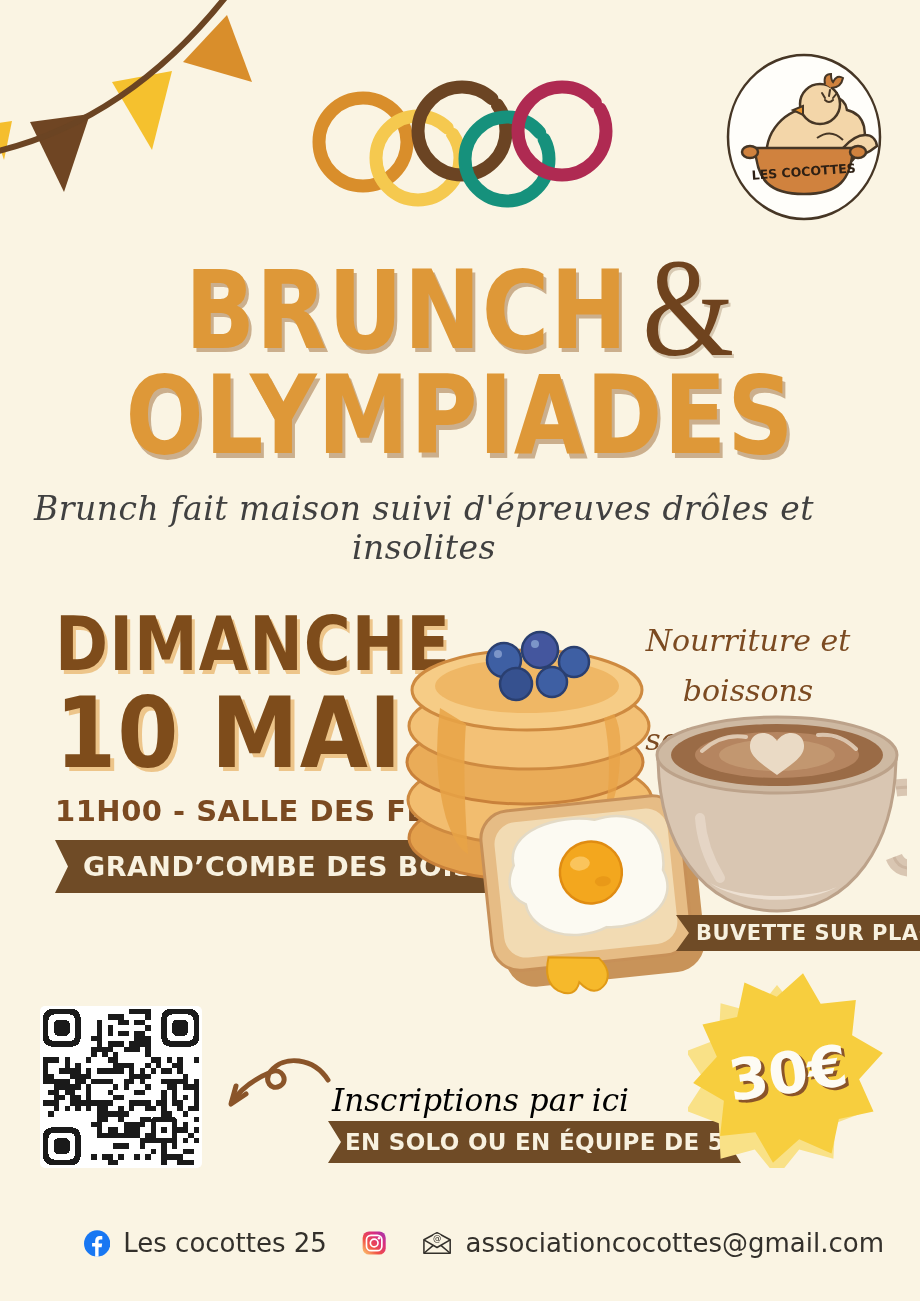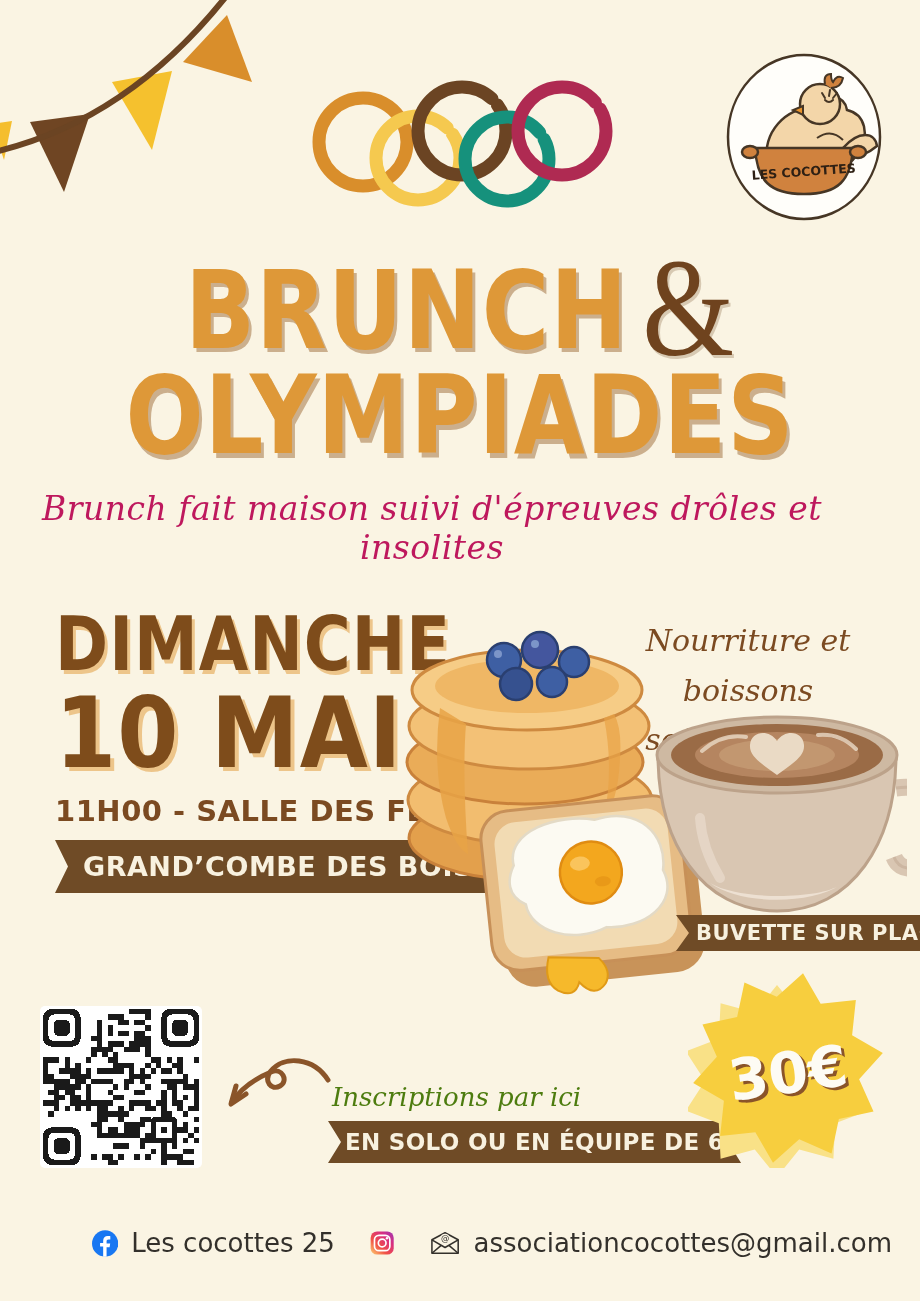--- a/index.html
+++ b/index.html
@@ -20,22 +20,22 @@
   #title1{top:232px;font-size:92px;letter-spacing:1px;}
   #title2{top:362px;font-size:92px;letter-spacing:1px;}
   .amp{
     font-family:"Liberation Serif",serif;font-weight:400;
     font-size:118px;color:#6F431E;margin-left:14px;
     text-shadow:2px 3px 0 rgba(110,70,30,.25);
     position:relative;top:6px;
   }
   .script-text{font-family:"DejaVu Serif",serif;font-style:italic;}
   #subtitle{
-    top:489px;left:8px;width:848px;text-align:center;
-    font-size:33px;color:#be185d;letter-spacing:.5px;
+    top:489px;left:0;width:848px;text-align:center;
+    font-size:33px;color:#404040;letter-spacing:.5px;
   }
   
   #date-block{left:55px;top:606px;width:370px;color:#7E4C1B;}
   #day-line{
     font-size:64px;font-weight:bold;line-height:1;
     transform:scaleY(1.18);transform-origin:left top;
     text-shadow:3px 4px 0 rgba(226,158,66,.55);letter-spacing:1px;white-space:nowrap;
   }
   #date-line{
     font-size:88px;font-weight:bold;line-height:1;margin-top:14px;
@@ -53,32 +53,32 @@
   }
   #city-ribbon{margin-top:12px;font-size:27px;padding:11px 28px;letter-spacing:.5px;}
   
   #food-note{
     left:598px;top:616px;width:300px;text-align:center;
     font-size:30px;color:#7B4A21;line-height:1.65;font-style:italic;
   }
   #buvette-ribbon{left:676px;top:915px;font-size:21px;padding:6px 20px;letter-spacing:.5px;}
   
   #qr-wrap{left:40px;top:1006px;width:156px;height:156px;background:#FFFFFF;border-radius:5px;padding:3px;}
-  #inscription-note{left:332px;top:1082px;font-size:26px;color:#4d7c0f;white-space:nowrap;}
+  #inscription-note{left:332px;top:1082px;font-size:31px;color:#000000;white-space:nowrap;}
   #team-ribbon{left:328px;top:1121px;font-size:23px;padding:8px 17px;letter-spacing:.3px;}
   
   #star-wrap{left:688px;top:968px;width:200px;height:200px;}
   #price-label{
     position:absolute;left:0;top:72px;width:200px;text-align:center;
     font-size:57px;font-weight:bold;color:#FDFBF4;
     text-shadow:3px 3px 0 #8A5429;transform:rotate(-8deg);
   }
   
   #footer{
-    left:92px;top:1218px;width:800px;height:50px;
+    left:84px;top:1218px;width:800px;height:50px;
     display:flex;align-items:center;gap:13px;
     font-size:26px;color:#33302B;
   }
   .footer-gap{width:15px;}
   .footer-label{white-space:nowrap;}
 </style>
 </head>
 <body>
 
 <div class="poster">
@@ -478,21 +478,21 @@
         <rect x="22" y="22" width="1" height="1" fill="#1A1A1A"></rect>
       </svg>
   </div>
 
   <svg class="abs" style="left:222px;top:1050px" width="112" height="74" viewBox="0 0 112 74">
     <path d="M106,30 C92,8 62,4 48,22 C42,31 49,41 58,36 C67,31 60,17 49,22 C30,30 18,40 10,52" fill="none" stroke="#8A5429" stroke-width="5" stroke-linecap="round"></path>
     <path d="M24,44 L9,54 L14,36" fill="none" stroke="#8A5429" stroke-width="5" stroke-linecap="round" stroke-linejoin="round"></path>
   </svg>
 
   <div class="abs script-text" id="inscription-note">Inscriptions par ici</div>
-  <div class="abs ribbon" id="team-ribbon">EN SOLO OU EN ÉQUIPE DE 6</div>
+  <div class="abs ribbon" id="team-ribbon">EN SOLO OU EN ÉQUIPE DE 5</div>
 
   <div class="abs" id="star-wrap">
     <svg width="200" height="200" viewBox="0 0 200 200">
       <polygon id="star-shadow" fill="#F9E187" transform="translate(-11,13)" points="100.0,4.0 122.2,31.5 156.4,22.3 158.2,57.7 191.3,70.3 172.0,100.0 191.3,129.7 158.2,142.3 156.4,177.7 122.2,168.5 100.0,196.0 77.8,168.5 43.6,177.7 41.8,142.3 8.7,129.7 28.0,100.0 8.7,70.3 41.8,57.7 43.6,22.3 77.8,31.5"></polygon>
       <polygon id="star-main" fill="#F7CE3E" transform="rotate(9 100 100)" points="100.0,4.0 122.2,31.5 156.4,22.3 158.2,57.7 191.3,70.3 172.0,100.0 191.3,129.7 158.2,142.3 156.4,177.7 122.2,168.5 100.0,196.0 77.8,168.5 43.6,177.7 41.8,142.3 8.7,129.7 28.0,100.0 8.7,70.3 41.8,57.7 43.6,22.3 77.8,31.5"></polygon>
     </svg>
     <div id="price-label">30€</div>
   </div>
 
   <div class="abs" id="footer">

